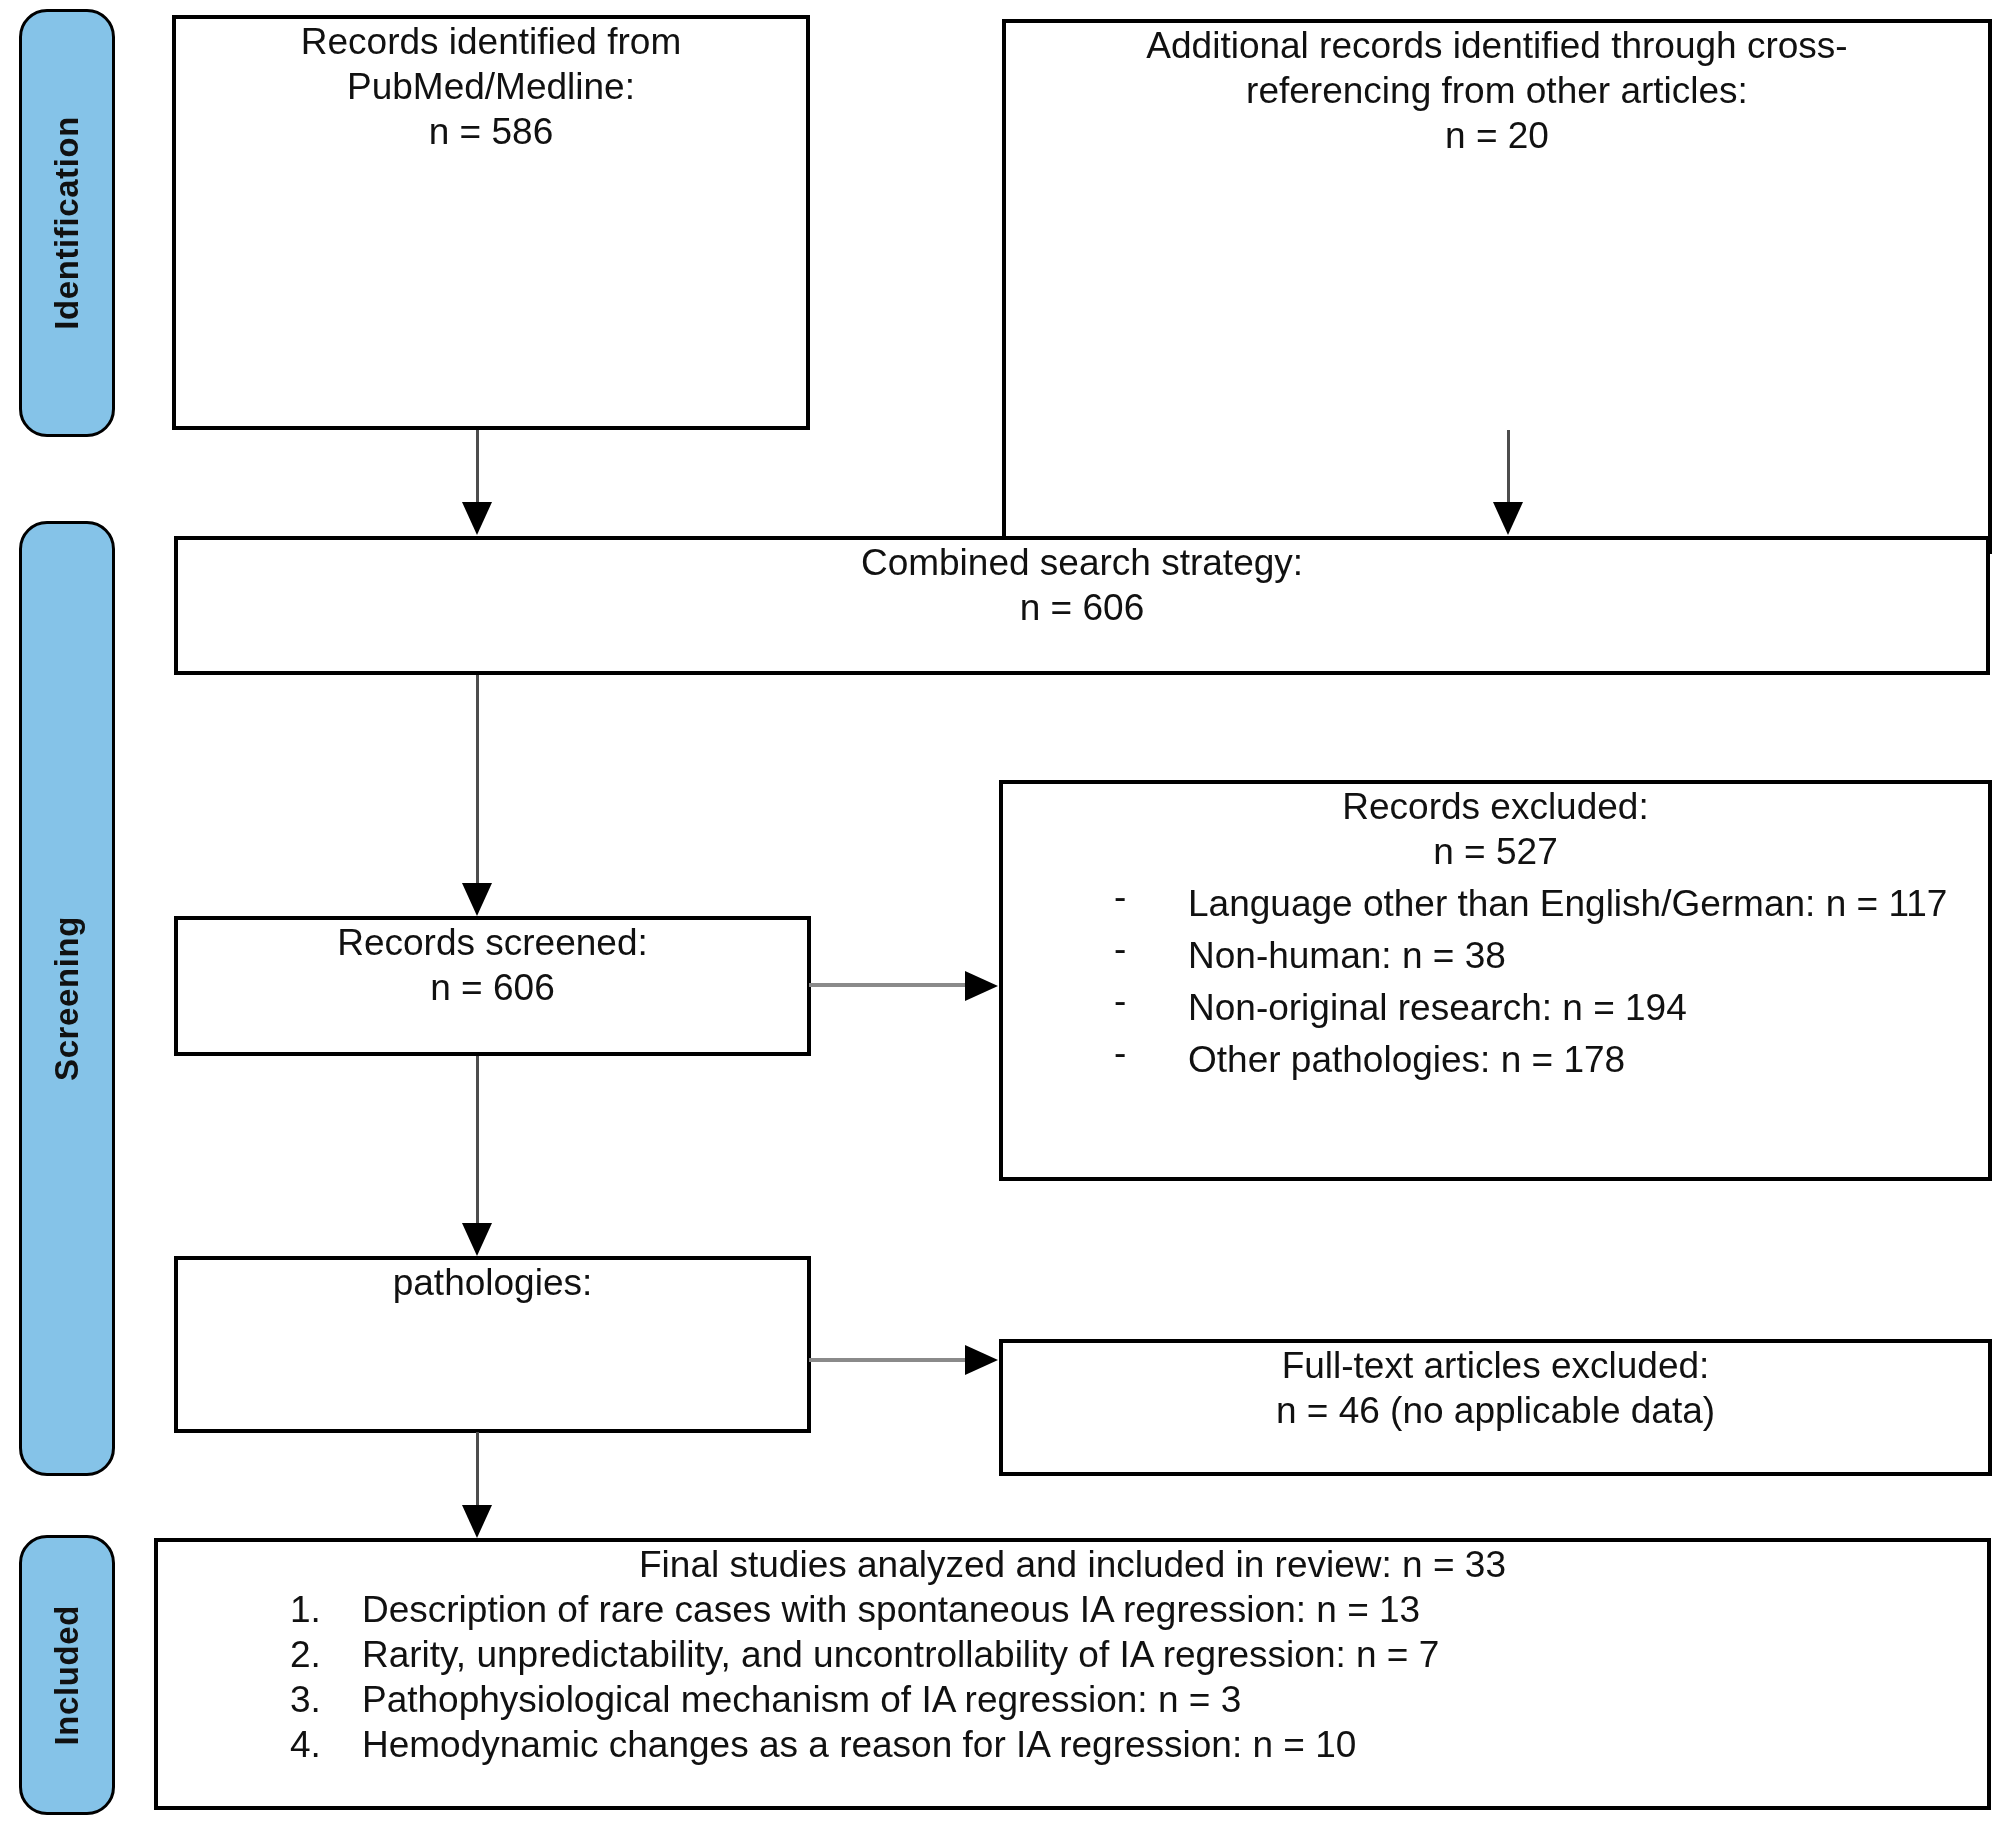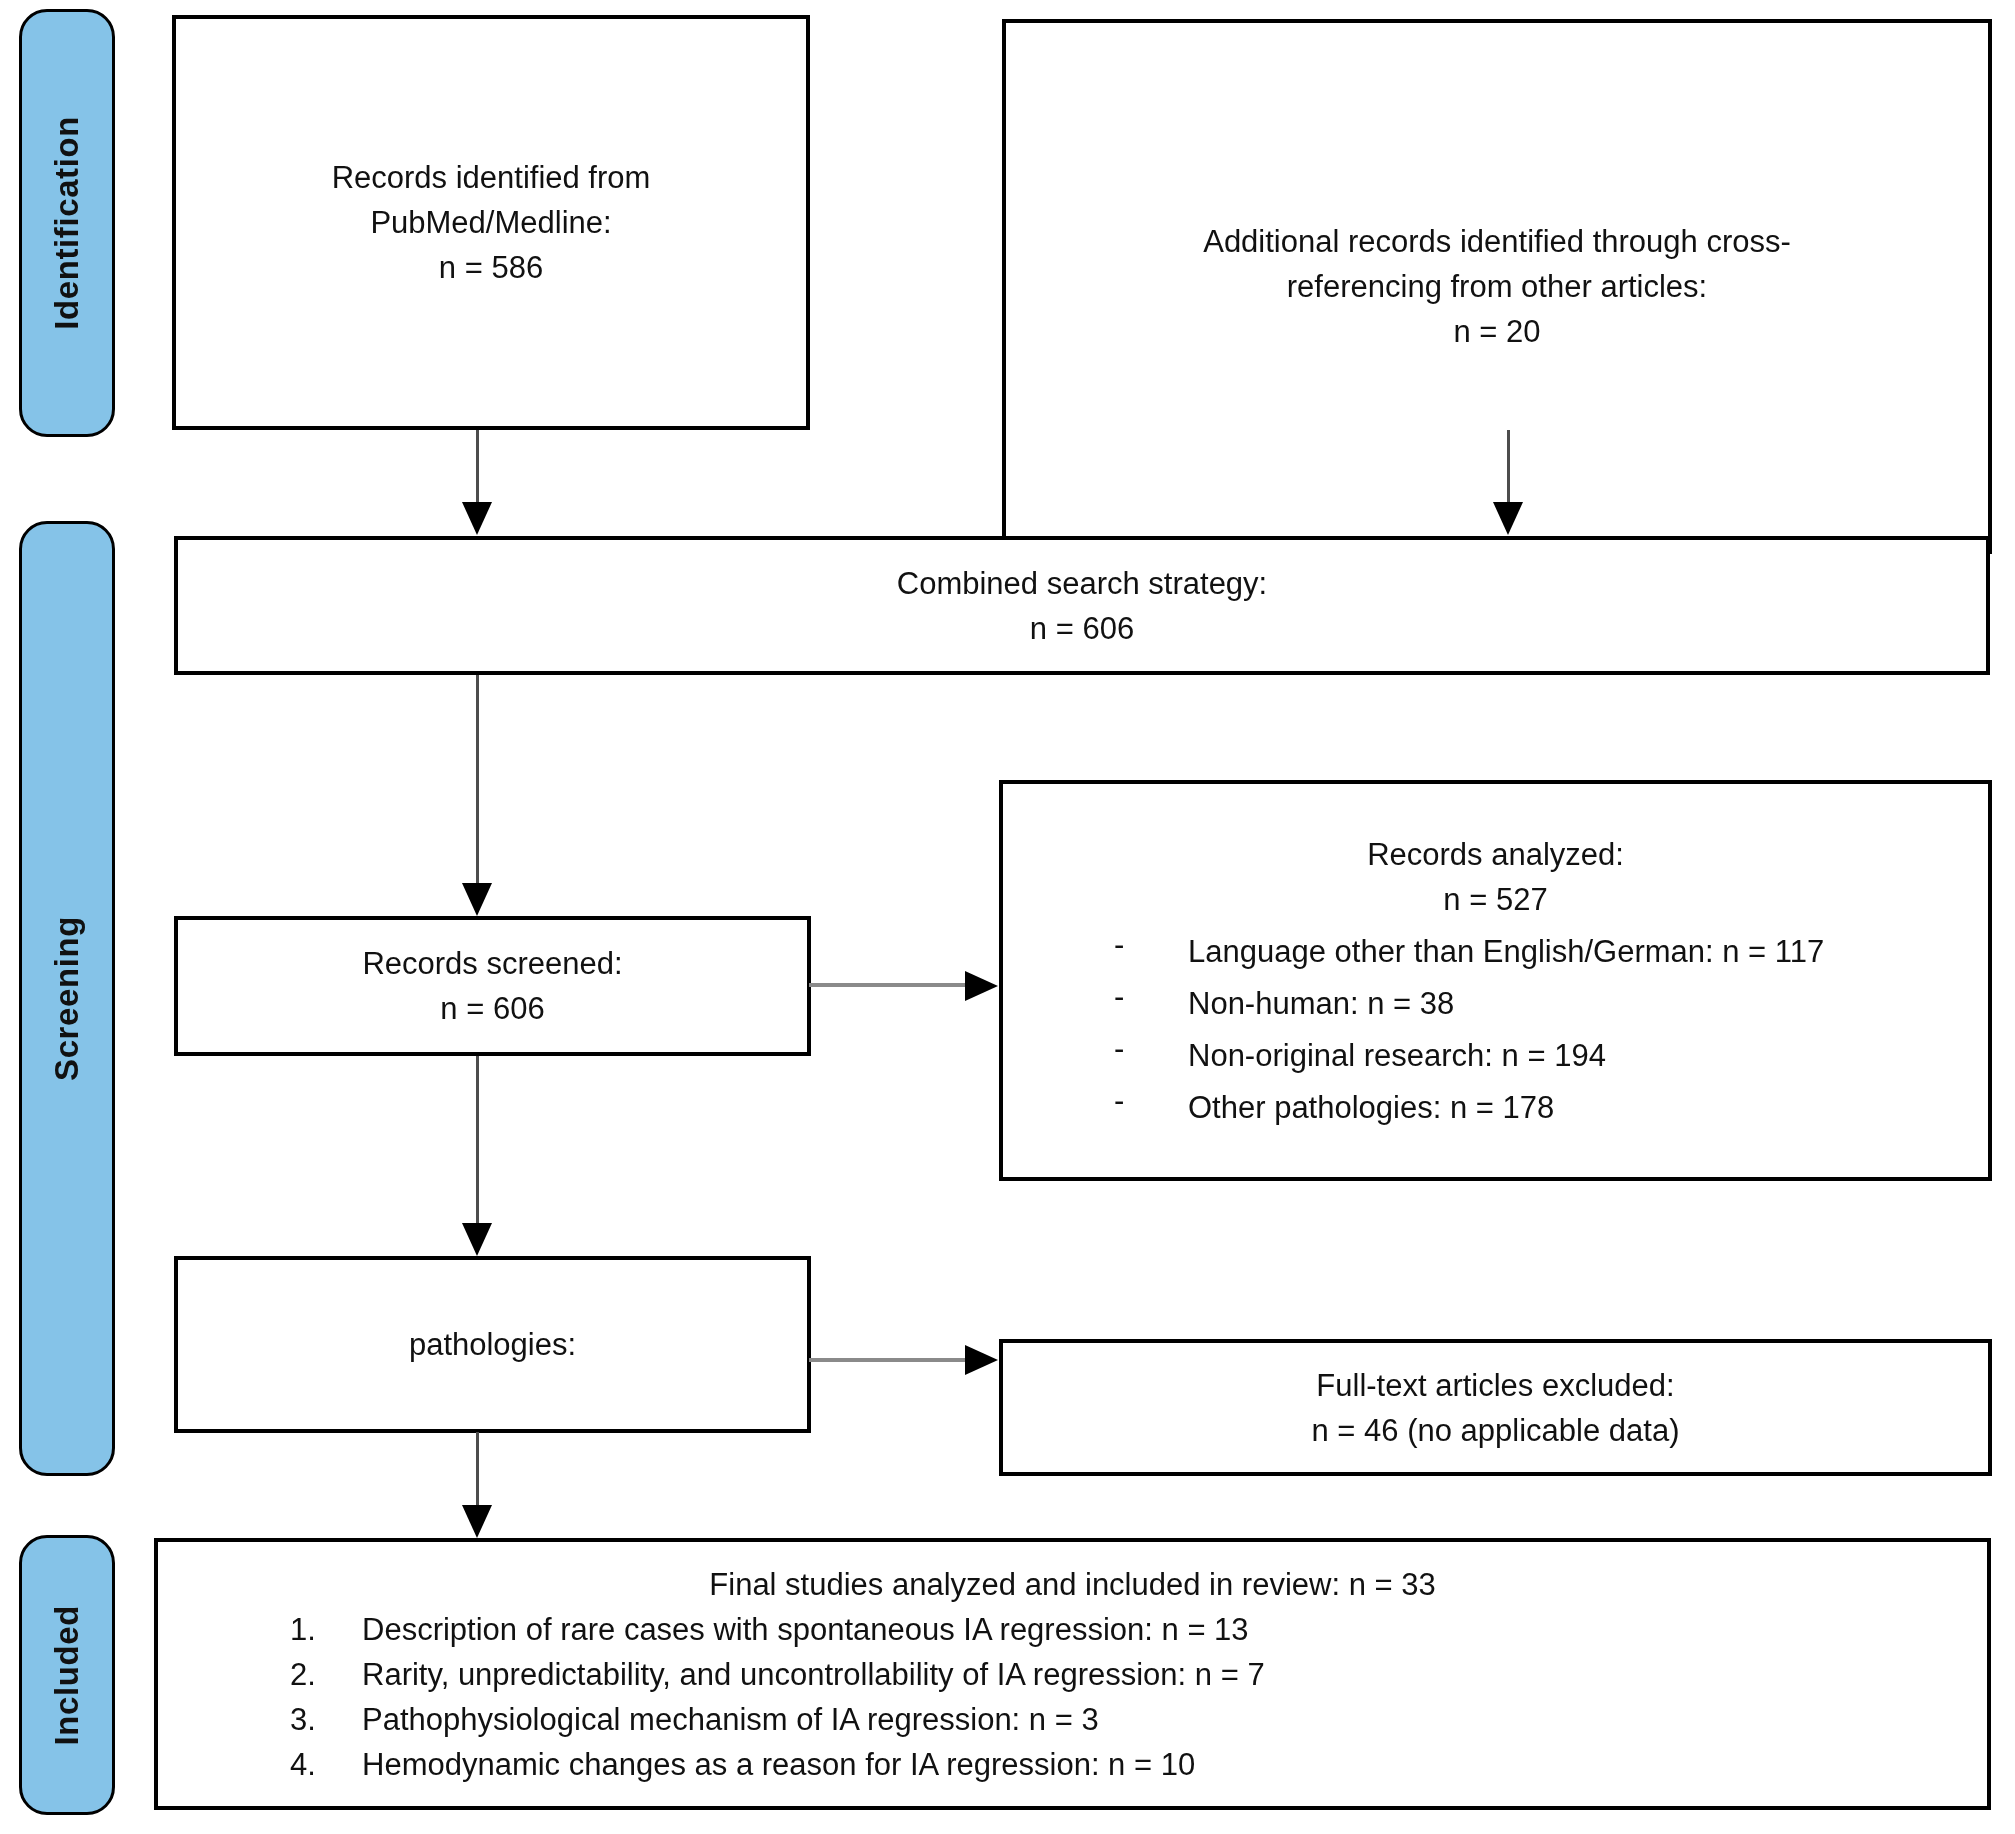--- a/index.html
+++ b/index.html
@@ -42,22 +42,21 @@
 
   
   .box {
     position: absolute;
     background: #ffffff;
     border: 4.5px solid #000000;
     box-sizing: border-box;
     display: flex;
     flex-direction: column;
     align-items: center;
-    justify-content: center;
-    font-size: 31px;
+    font-size: 37px;
     line-height: 45px;
     color: #111111;
     text-align: center;
   }
   #box-records-identified { left: 172px;  top: 15.4px;   width: 638px;  height: 415px; }
   #box-additional-records { left: 1002px; top: 19px;   width: 990px; height: 535px; }
   #box-combined           { left: 174px;  top: 536px;  width: 1816px; height: 139px; }
   #box-records-screened   { left: 174px;  top: 916px; width: 637px;  height: 140px; }
   #box-records-excluded   { left: 999px; top: 780px; width: 993px; height: 401px; }
   #box-fulltext-assessed  { left: 174px;  top: 1256px; width: 637px;  height: 177px; }
@@ -160,21 +159,21 @@
     <div class="line">Combined search strategy:</div>
     <div class="line">n = 606</div>
   </div>
 
   <div class="box" id="box-records-screened">
     <div class="line">Records screened:</div>
     <div class="line">n = 606</div>
   </div>
 
   <div class="box" id="box-records-excluded">
-    <div class="line">Records analyzed:</div>
+    <div class="line">Records excluded:</div>
     <div class="line">n = 527</div>
     <div class="bullet-row">
       <span class="bullet-marker">-</span>
       <span class="bullet-text">Language other than English/German: n = 117</span>
     </div>
     <div class="bullet-row">
       <span class="bullet-marker">-</span>
       <span class="bullet-text">Non-human: n = 38</span>
     </div>
     <div class="bullet-row">

